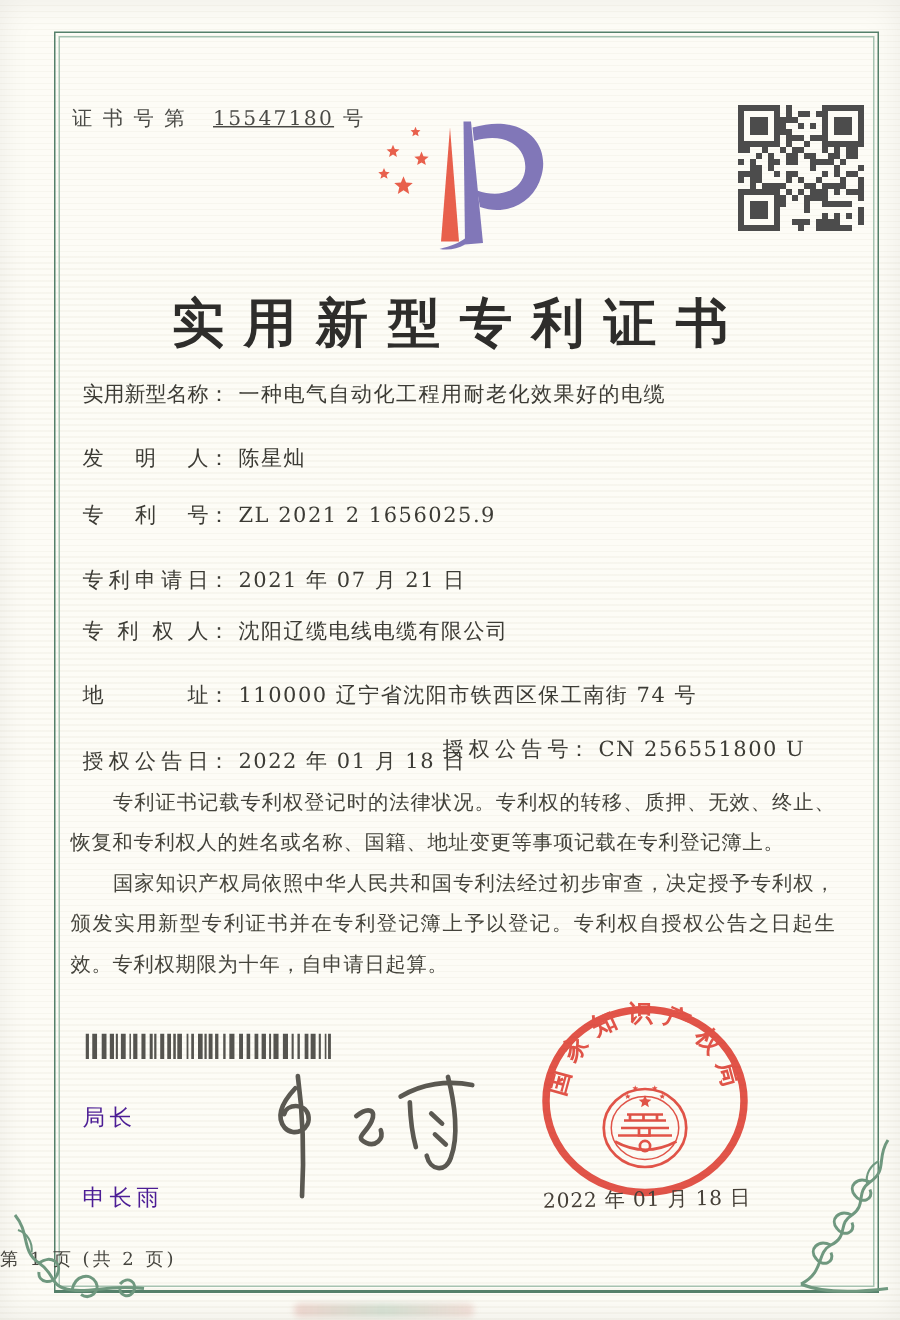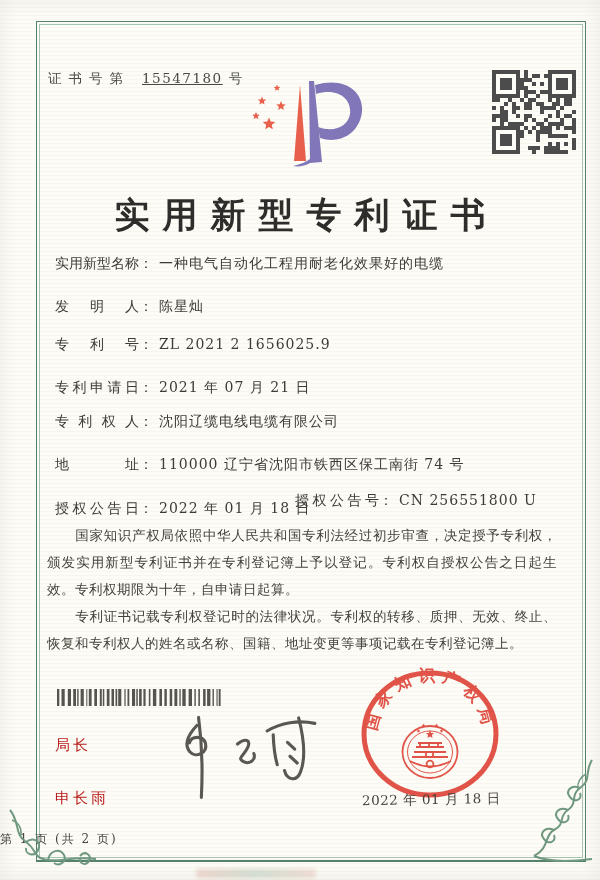--- a/index.html
+++ b/index.html
@@ -24,21 +24,21 @@
   .title{position:absolute;left:0;right:0;top:176px;text-align:center;margin:16px;
     font-size:35px;font-weight:700;letter-spacing:13px;text-indent:13px;color:#2e2d2b;}
   .field-row{position:absolute;left:55px;font-size:14px;line-height:20px;color:#3c3b35;white-space:nowrap;}
   .flabel{display:inline-block;width:84px;text-align:justify;text-align-last:justify;
     text-justify:inter-character;vertical-align:top;}
   .colon{display:inline-block;margin-right:6px;}
   .fvalue{letter-spacing:1px;}
   .para{position:absolute;left:47px;width:510px;font-size:13.5px;line-height:27px;
     color:#44433b;text-align:justify;}
   .para p{margin:0;text-indent:2.1em;letter-spacing:.5px;}
-  .officer{position:absolute;left:55px;font-size:15px;letter-spacing:3px;color:#b91c1c;}
+  .officer{position:absolute;left:55px;font-size:15px;letter-spacing:3px;color:#4c1d95;}
   .footer{position:absolute;left:0;right:0;top:831px;text-align:left;
     font-size:12px;letter-spacing:2px;color:#45443e;}
   .seal-date{position:absolute;left:362px;top:791px;width:140px;font-size:13.5px;
     color:#453f37;letter-spacing:.5px;transform:rotate(-1deg);z-index:6;}
   #seal-svg{position:absolute;left:356px;top:664px;z-index:5;mix-blend-mode:multiply;opacity:.93;}
   #sig-svg{position:absolute;left:140px;top:710px;z-index:4;}
   #logo-svg{position:absolute;left:243px;top:76px;}
   #qr-svg{position:absolute;left:492px;top:70px;}
   #barcode-svg{position:absolute;left:57px;top:689px;}
   .flourish{position:absolute;z-index:3;}
@@ -238,22 +238,22 @@
     <span class="flabel">地址</span><span class="colon">：</span><span class="fvalue">110000 辽宁省沈阳市铁西区保工南街 74 号</span>
   </div>
   <div class="field-row" style="top:498px">
     <span class="flabel">授权公告日</span><span class="colon">：</span><span class="fvalue">2022 年 01 月 18 日</span>
   </div>
   <div class="field-row" style="top:490px;left:295px">
     <span class="flabel">授权公告号</span><span class="colon">：</span><span class="fvalue">CN 256551800 U</span>
   </div>
 
   <div class="para" style="top:522px">
+    <p>专利证书记载专利权登记时的法律状况。专利权的转移、质押、无效、终止、恢复和专利权人的姓名或名称、国籍、地址变更等事项记载在专利登记簿上。</p>
     <p>国家知识产权局依照中华人民共和国专利法经过初步审查，决定授予专利权，颁发实用新型专利证书并在专利登记簿上予以登记。专利权自授权公告之日起生效。专利权期限为十年，自申请日起算。</p>
-    <p>专利证书记载专利权登记时的法律状况。专利权的转移、质押、无效、终止、恢复和专利权人的姓名或名称、国籍、地址变更等事项记载在专利登记簿上。</p>
   </div>
 
   <svg id="barcode-svg" width="166" height="17" viewBox="0 0 166 17">
       <rect x="0.0" y="0" width="2.3" height="17" fill="#55544f"></rect>
       <rect x="4.5" y="0" width="3.2" height="17" fill="#55544f"></rect>
       <rect x="10.8" y="0" width="3.2" height="17" fill="#55544f"></rect>
       <rect x="16.2" y="0" width="2.8" height="17" fill="#55544f"></rect>
       <rect x="20.2" y="0" width="1.4" height="17" fill="#55544f"></rect>
       <rect x="23.6" y="0" width="3.2" height="17" fill="#55544f"></rect>
       <rect x="29.3" y="0" width="1.0" height="17" fill="#55544f"></rect>

